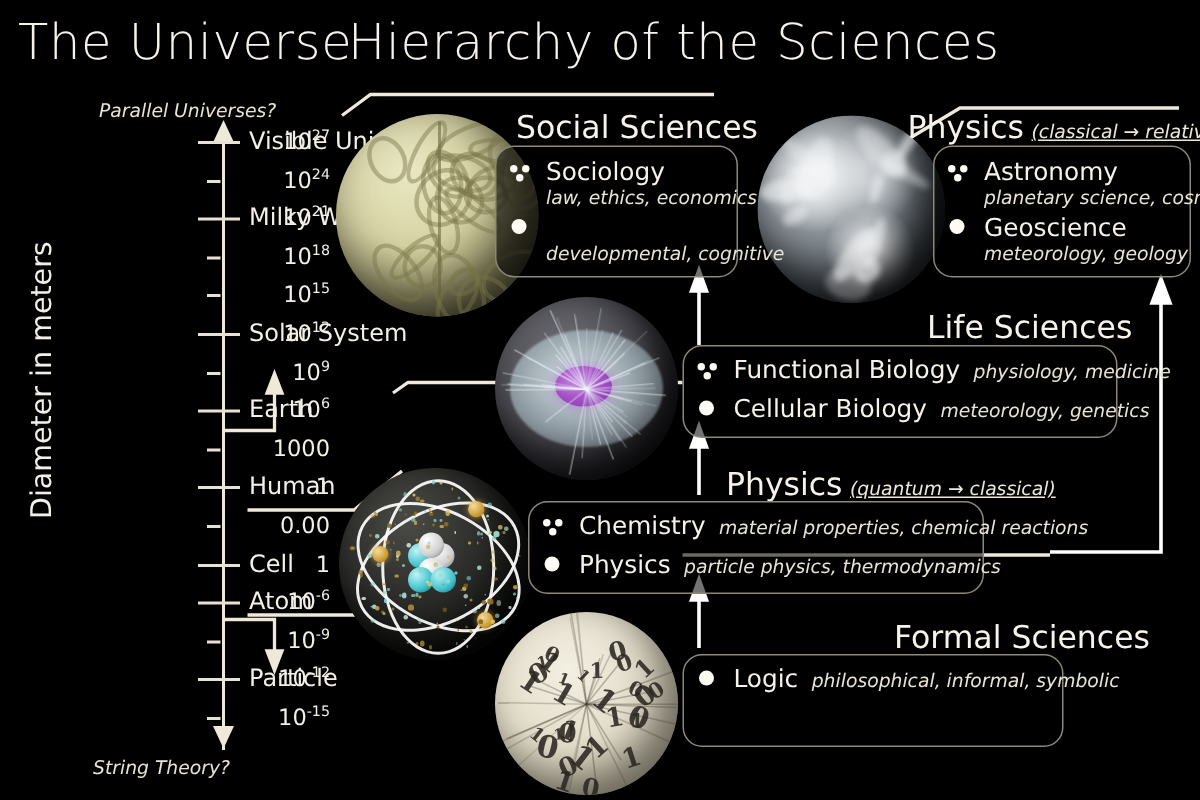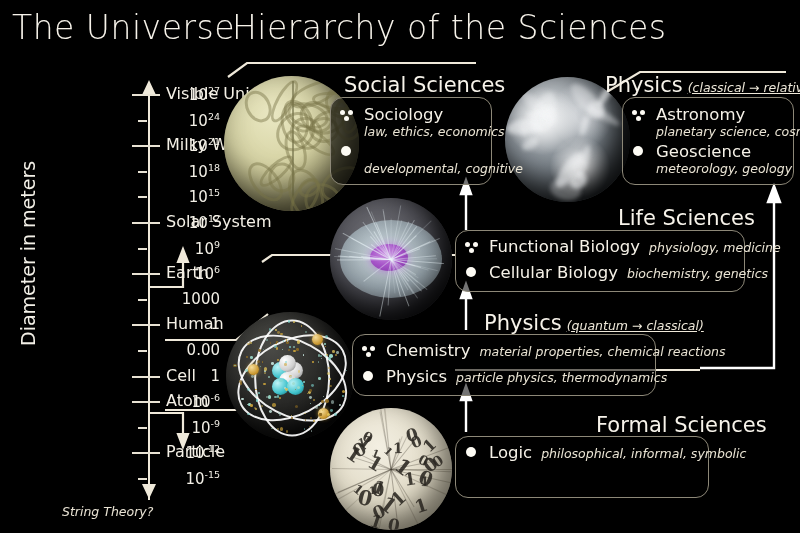--- a/index.html
+++ b/index.html
@@ -161,20 +161,21 @@
       <polygon points="183,447 178,434 188,434"></polygon>
     </g>
   </svg>
 
   <div id="axis-label">Diameter in meters</div>
 
   <div id="scale">
     <div id="axis-line"></div>
     <div class="axis-arrow" id="axis-arrow-up"></div>
     <div class="axis-arrow" id="axis-arrow-down"></div>
+    <div class="axis-note" id="note-top">Parallel Universes?</div>
     <div class="axis-note" id="note-bottom">String Theory?</div>
     <div id="ticks-host">
         <div class="tick major" style="top: 16px;"></div>
         <div class="tickval" style="top: 7px;">10<sup>27</sup></div>
         <div class="ticklabel" style="top: 6px;">Visible Universe</div>
         <div class="tick" style="top: 41.6px;"></div>
         <div class="tickval" style="top: 32.6px;">10<sup>24</sup></div>
         <div class="tick major" style="top: 67.2px;"></div>
         <div class="tickval" style="top: 58.2px;">10<sup>21</sup></div>
         <div class="ticklabel" style="top: 57.2px;">Milky Way</div>
@@ -599,21 +600,21 @@
             <i></i>
             <i></i>
             <i></i>
           </span>
           <span><span class="ename">Functional Biology</span><span class="esub inline">physiology, medicine</span></span>
         </div>
         <div class="entry" style="margin-bottom: 7px;">
           <span class="bullet1">
             <i></i>
           </span>
-          <span><span class="ename">Cellular Biology</span><span class="esub inline">biochemistry, genetics</span></span>
+          <span><span class="ename">Cellular Biology</span><span class="esub inline">meteorology, genetics</span></span>
         </div>
       </div>
   </div>
 
   <div class="boxtitle" style="left:484px;top:311px;">
     <span>Physics</span><span class="qual" style="margin-left:5px">(quantum → classical)</span>
   </div>
   <div class="box" id="box-physics-mid" style="left:352px;top:334px;width:304px;height:62px;">
     <div class="boxbody" style="padding:6px 9px;">
         <div class="entry" style="margin-bottom: 7px;">

